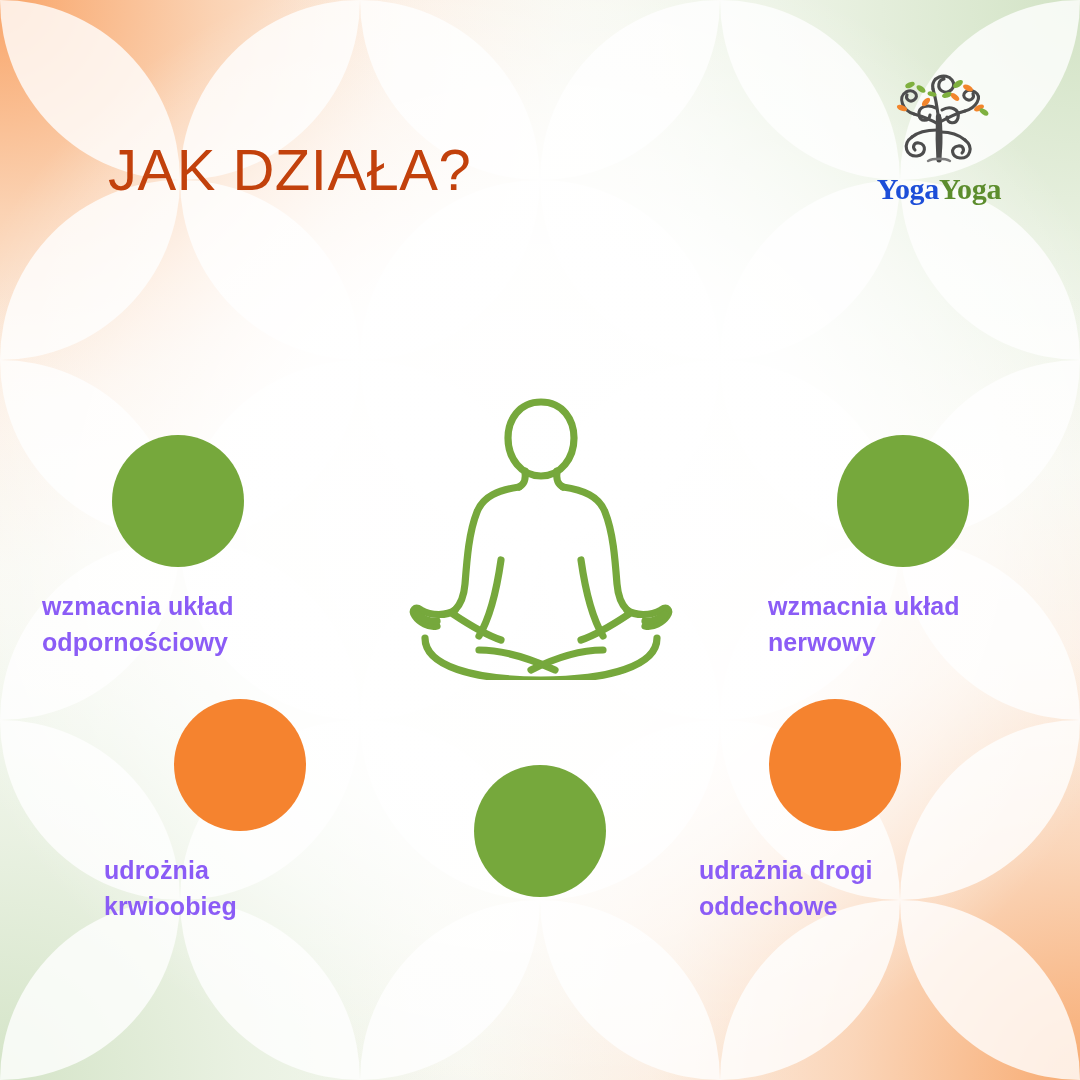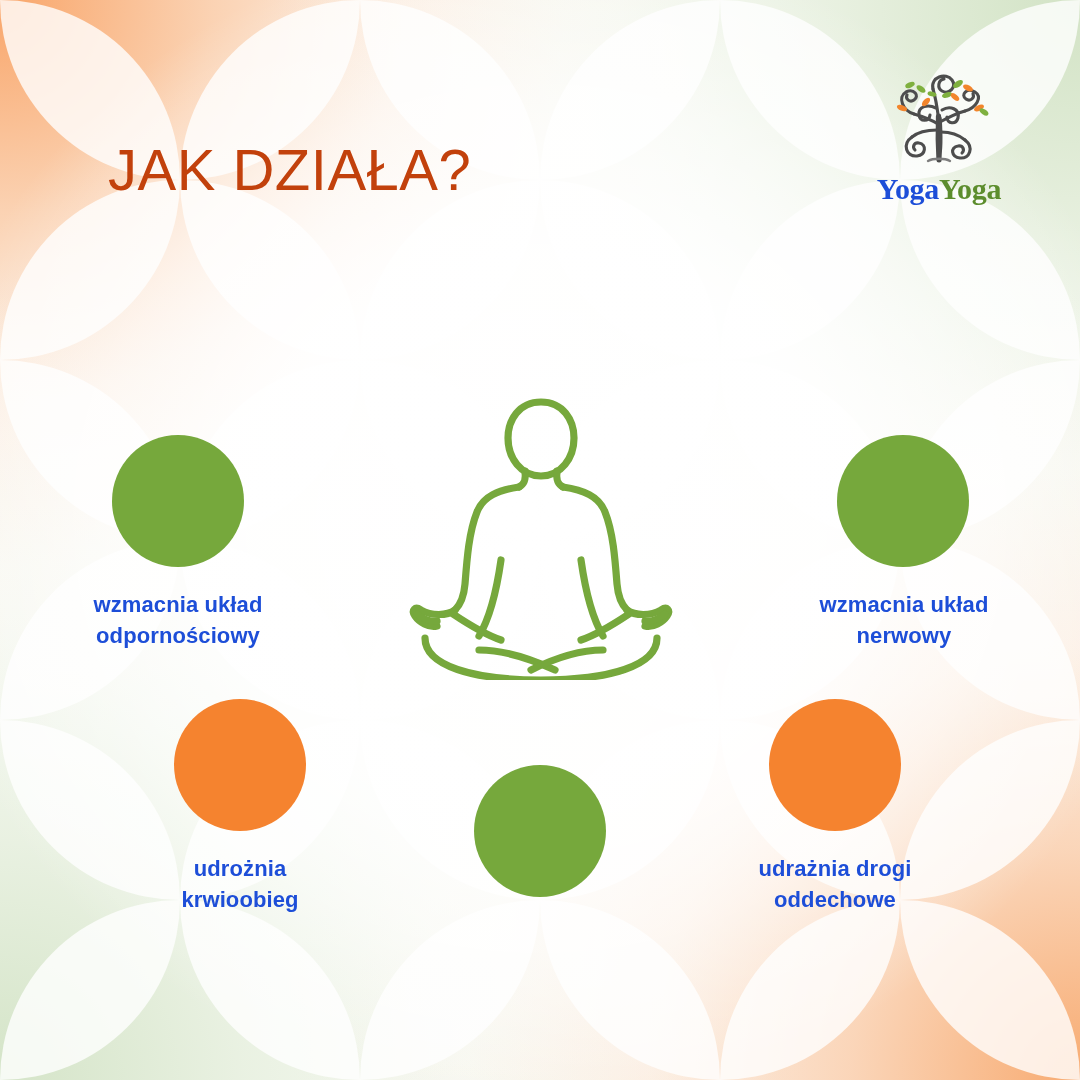--- a/index.html
+++ b/index.html
@@ -126,25 +126,25 @@
 
   
   .benefit { position:absolute; }
   .dot {
     border-radius:50%;
     display:block;
   }
   .dot.green  { background:#76a83c; }
   .dot.orange { background:#f5832f; }
   .blabel {
-    font-size:22px;
+    font-size:25px;
     font-weight:bold;
-    color:#1d4ed8;
+    color:#8b5cf6;
     line-height:1.42;
-    text-align:center;
+    text-align:left;
     letter-spacing:0.1px;
     white-space:pre-line;
   }
 
   
   #b-immune   { left:42px;  top:435px; width:272px; }
   #b-immune .dot   { width:132px; height:132px; margin:0 auto 0 70px; }
   #b-immune .blabel{ margin-top:22px; }
 
   #b-nervous  { left:768px; top:435px; width:272px; }

